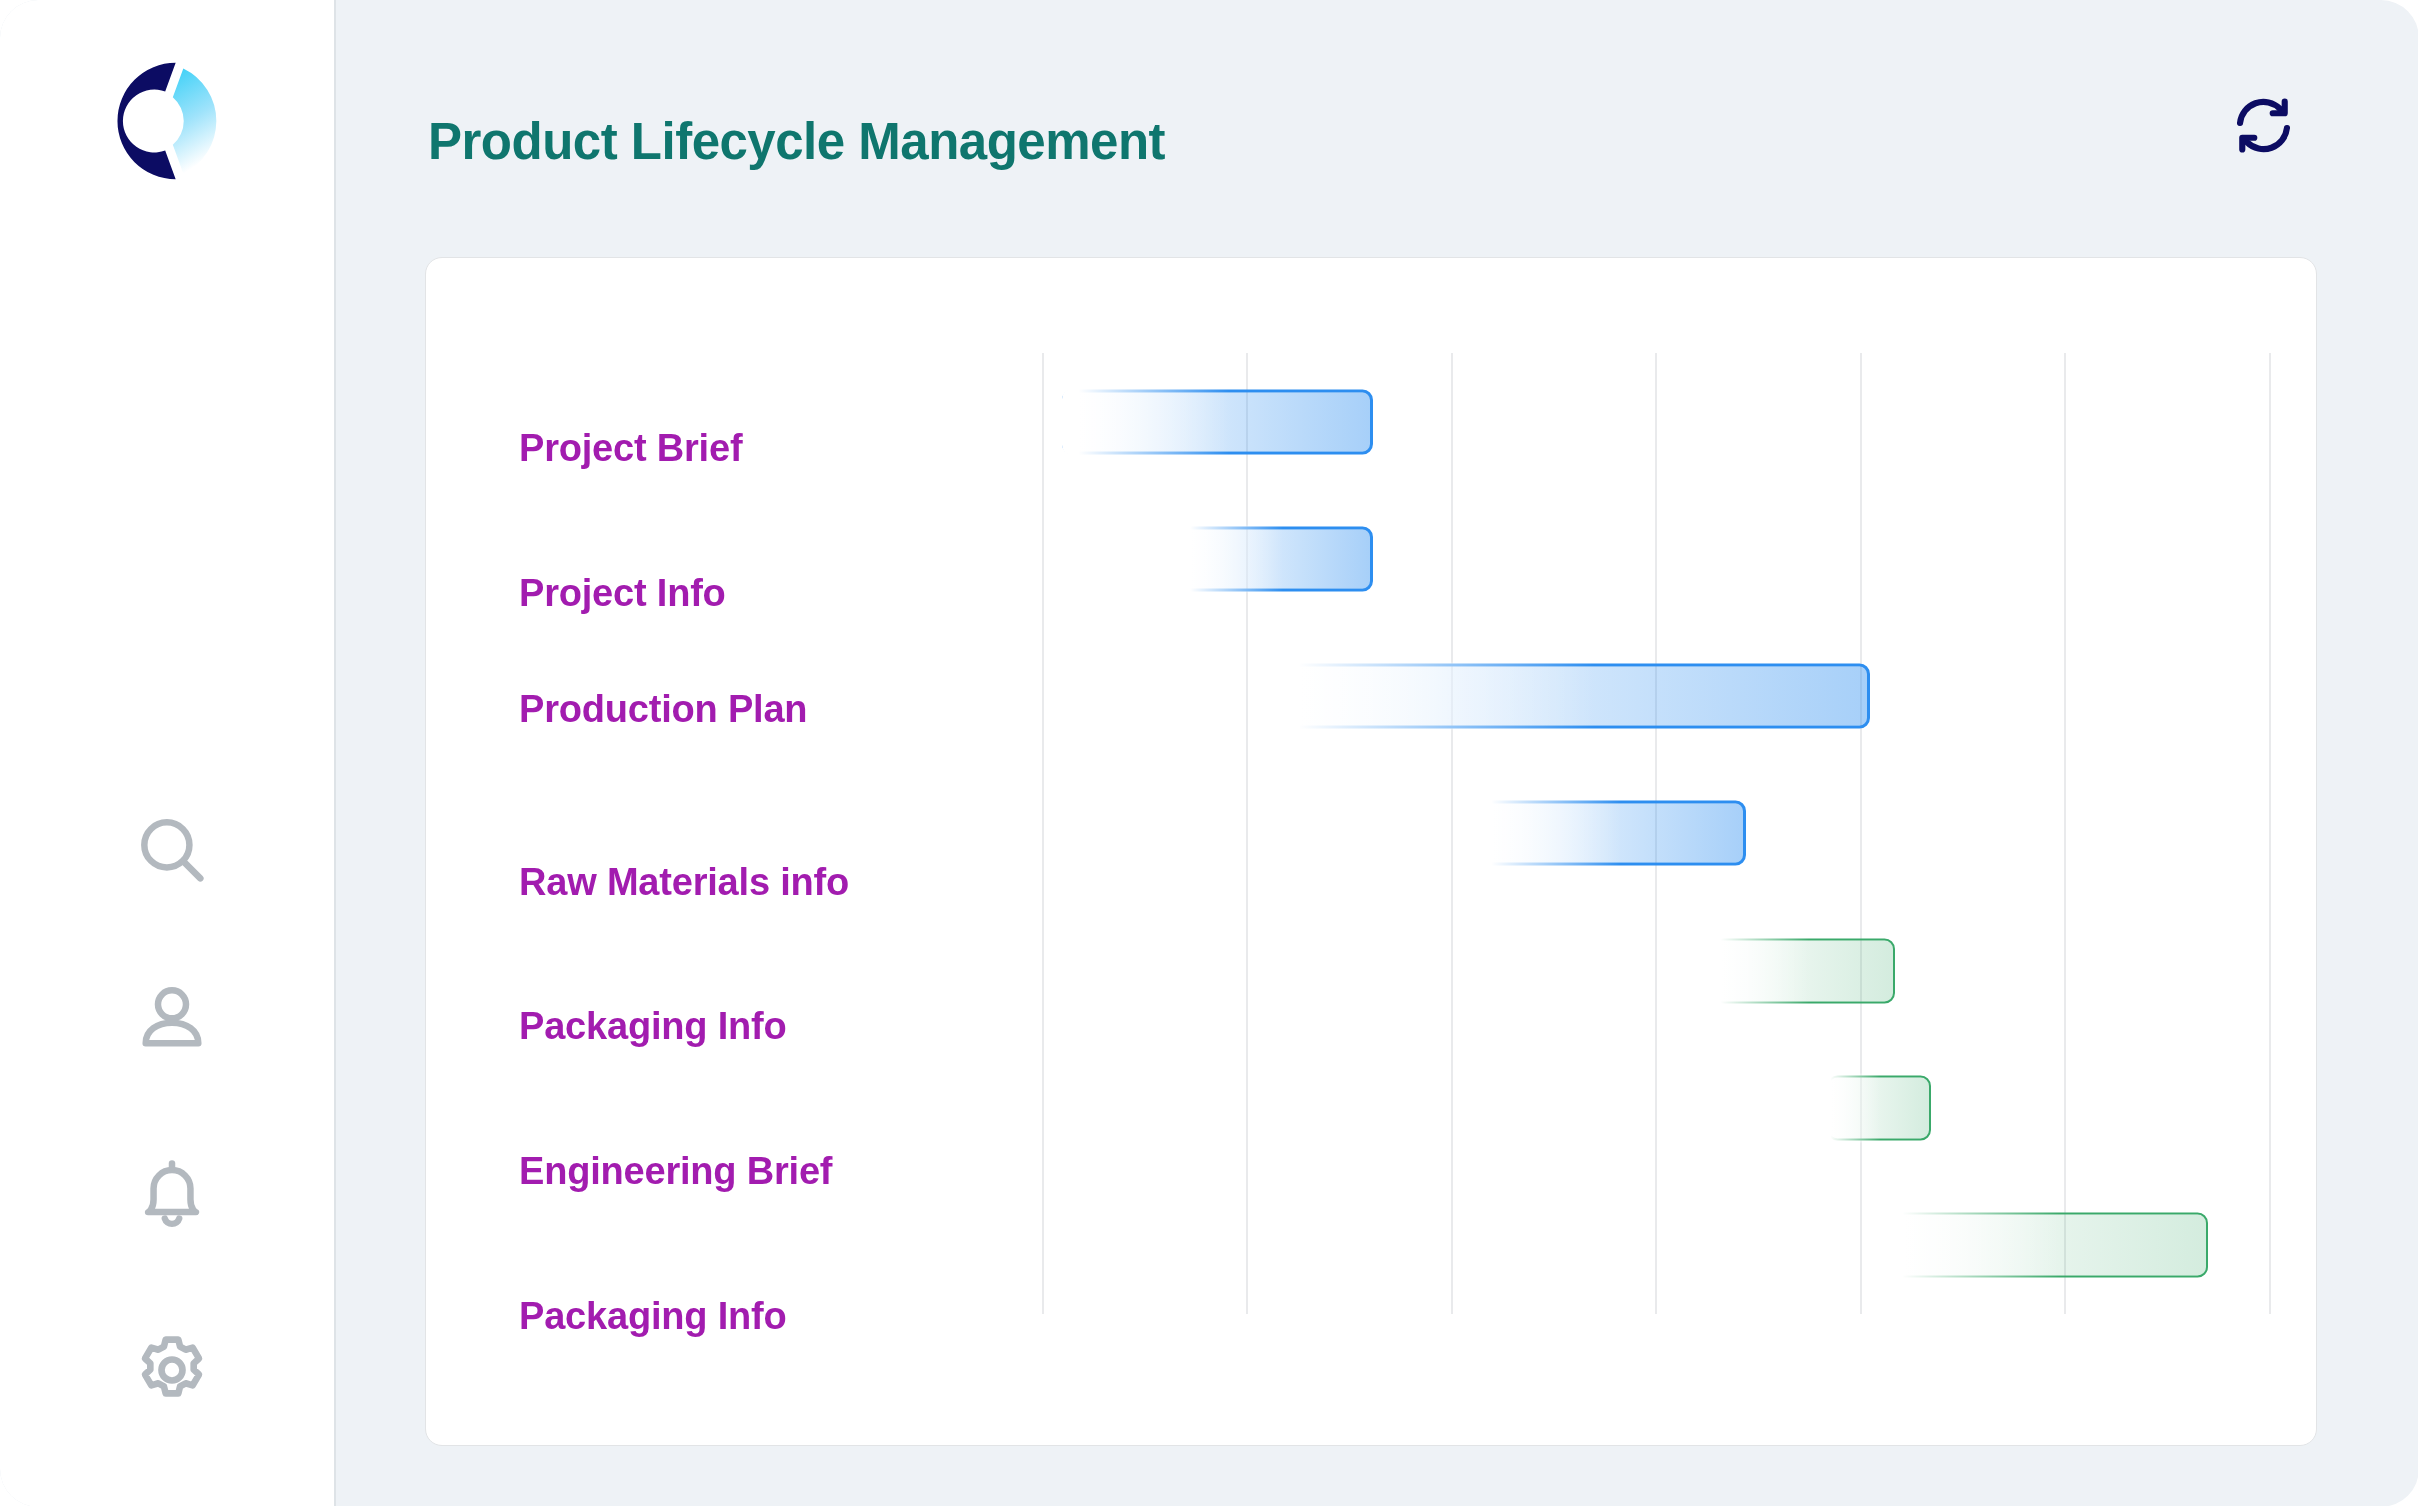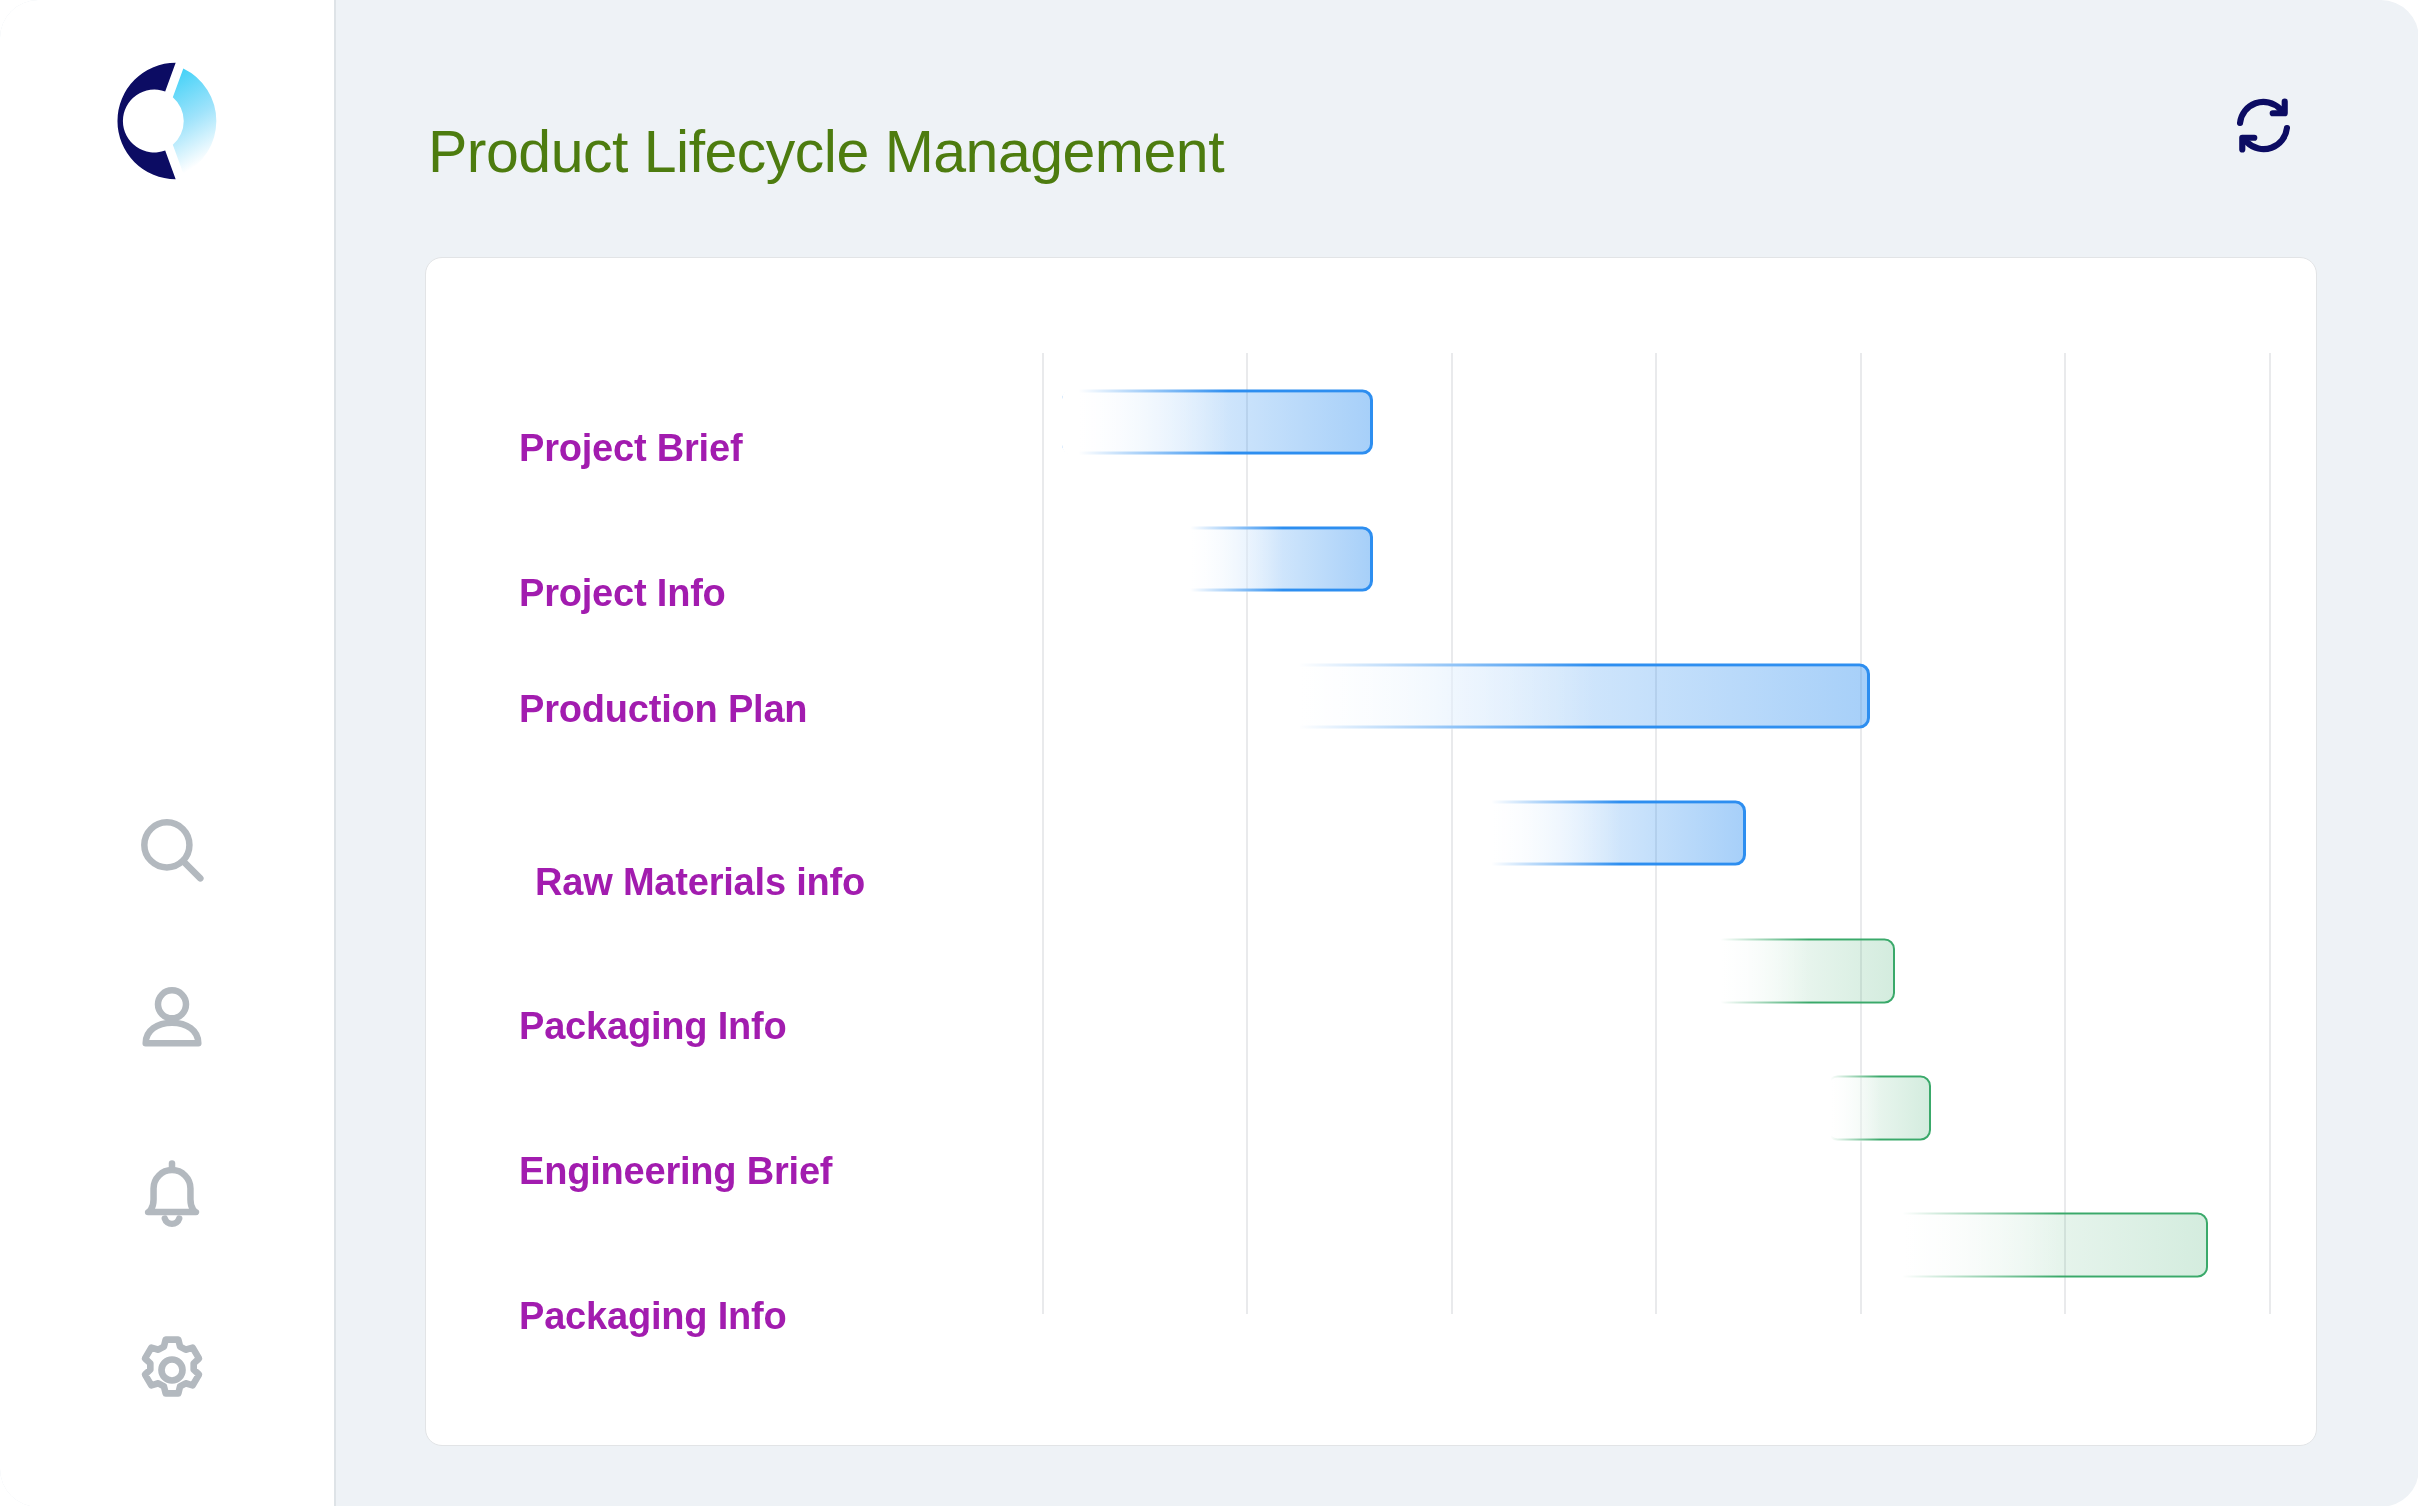--- a/index.html
+++ b/index.html
@@ -50,23 +50,23 @@
     justify-content: center;
     cursor: pointer;
   }
   .nav-icon svg { display: block; }
 
   
   #page-title {
     position: absolute;
     left: 428px;
     top: 78px;
-    font-size: 59px;
-    font-weight: 400;
-    color: #4d7c0f;
+    font-size: 51px;
+    font-weight: 700;
+    color: #0f766e;
     letter-spacing: -0.5px;
     white-space: nowrap;
   }
   #refresh-btn {
     position: absolute;
     left: 2226px;
     top: 90px;
     width: 74px;
     height: 74px;
     display: flex;
@@ -227,21 +227,21 @@
       </svg>
     </span>
   </button>
 
   <section id="chart-card">
     <div id="chart">
 
       <div class="row-label" style="top:190px;">Project Brief</div>
       <div class="row-label" style="top:335px;">Project Info</div>
       <div class="row-label" style="top:451px;">Production Plan</div>
-      <div class="row-label" style="top:624px;margin-left:16px;">Raw Materials info</div>
+      <div class="row-label" style="top:624px;">Raw Materials info</div>
       <div class="row-label" style="top:768px;">Packaging Info</div>
       <div class="row-label" style="top:913px;">Engineering Brief</div>
       <div class="row-label" style="top:1058px;">Packaging Info</div>
 
       <div id="plot">
           <div class="gridline" style="left: 0px;"></div>
           <div class="gridline" style="left: 204px;"></div>
           <div class="gridline" style="left: 409px;"></div>
           <div class="gridline" style="left: 613px;"></div>
           <div class="gridline" style="left: 818px;"></div>

